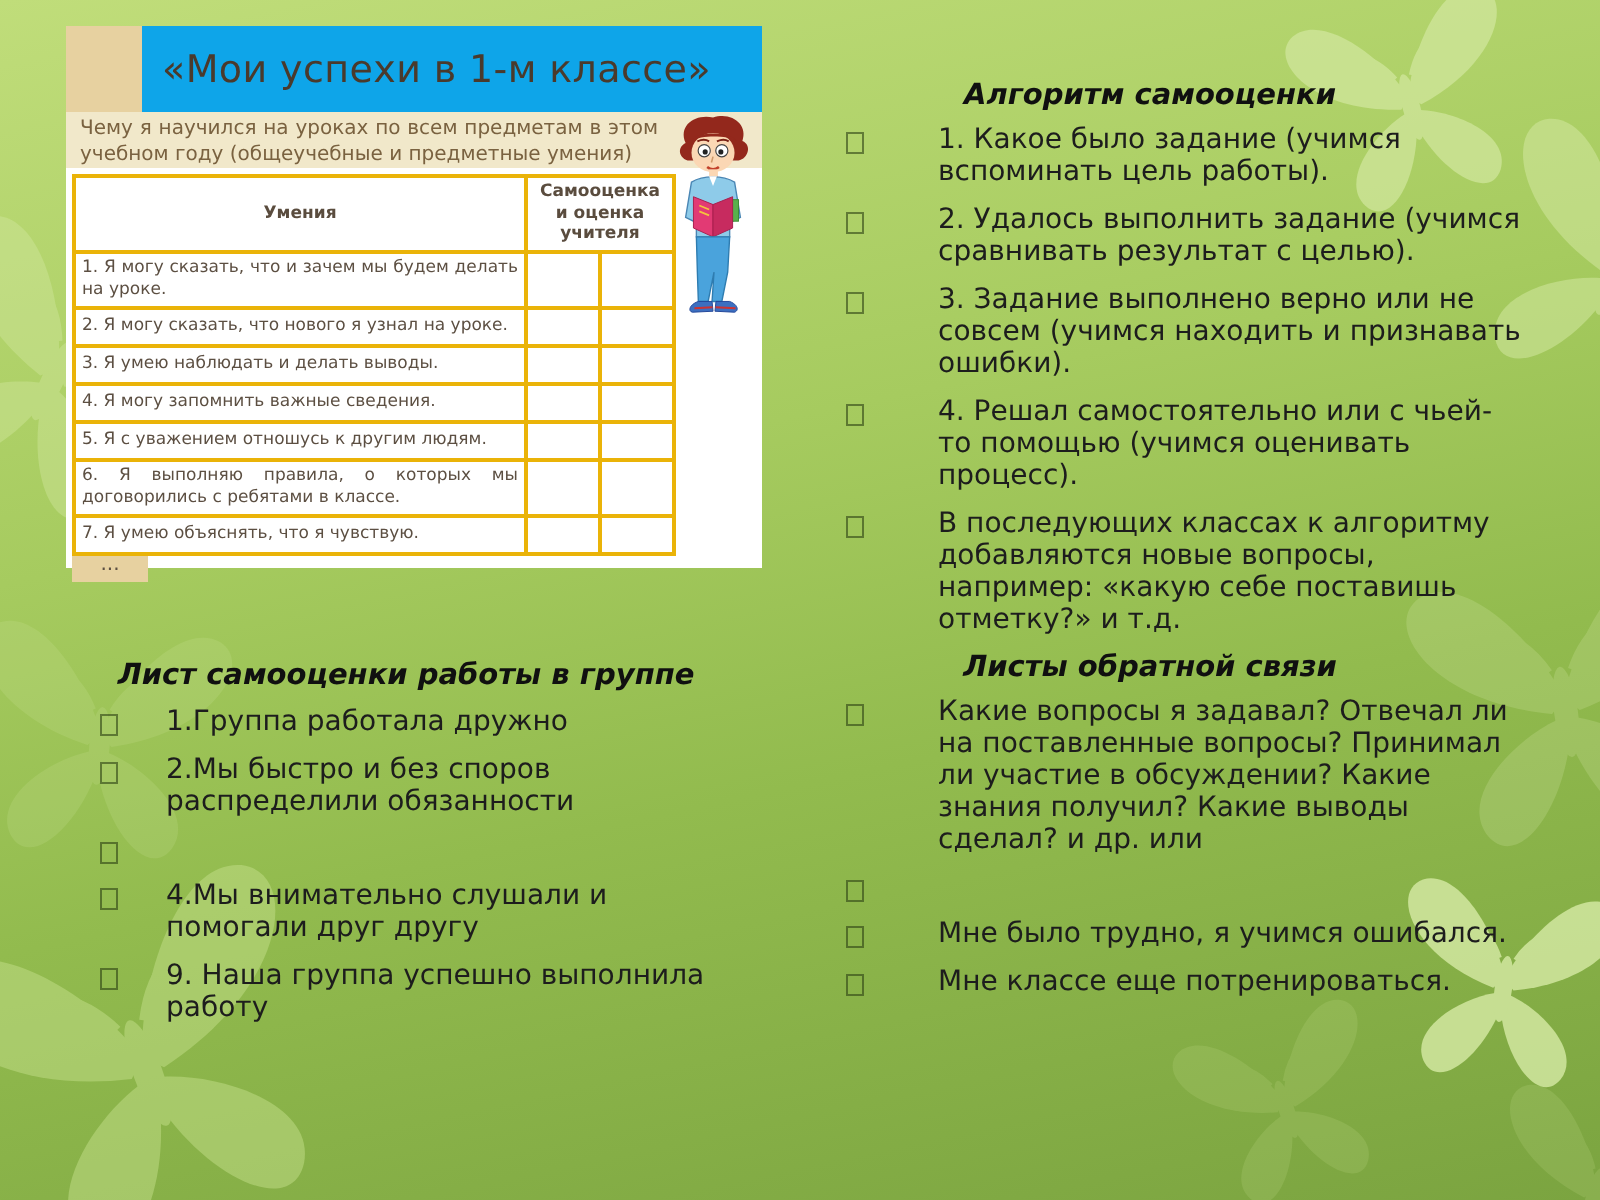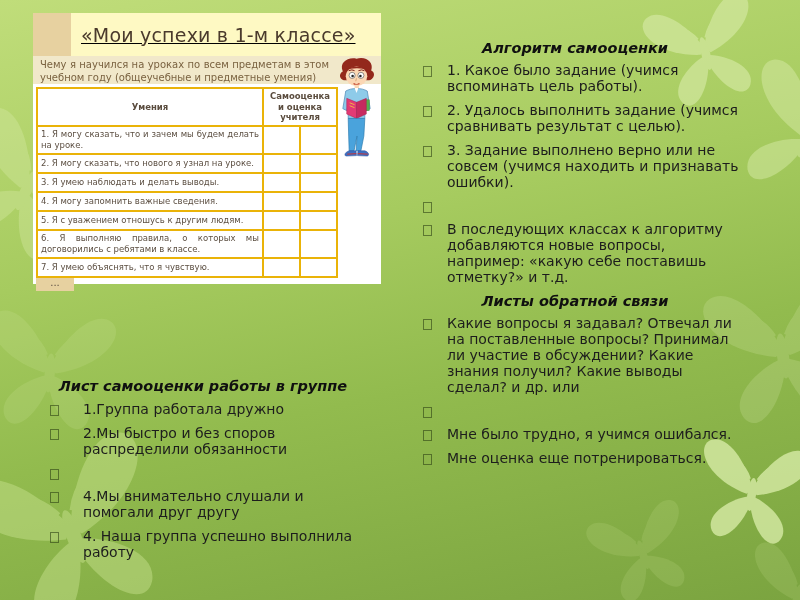--- a/index.html
+++ b/index.html
@@ -6,21 +6,21 @@
   body{font-family:"DejaVu Sans","Liberation Sans",sans-serif;}
   .slide{position:relative;width:800px;height:600px;overflow:hidden;
          background:linear-gradient(168deg,#c0dd7a 0%,#a6cb5f 38%,#92bb4e 62%,#7ba440 100%);}
 
   
   .bf{position:absolute;pointer-events:none;}
   .bf svg{display:block;width:100%;height:100%;}
 
   
   .panel{position:absolute;left:33px;top:13px;width:348px;height:271px;background:#ffffff;}
-  .pp-title-row{display:flex;height:43px;background:#fef9c3;text-decoration:underline;}
+  .pp-title-row{display:flex;height:43px;background:#0ea5e9;}
   .pp-tan{width:38px;height:100%;background:#e7d1a0;flex:none;}
   .pp-title{flex:1;display:flex;align-items:center;padding-left:10px;
             font-size:19px;color:#4a3a2c;letter-spacing:.2px;white-space:nowrap;}
   .pp-subtitle{height:23px;background:#f1e8ca;color:#7a6240;font-size:10px;line-height:12.5px;
                padding:3px 52px 2px 7px;text-align:justify;}
   .pp-table{border-collapse:collapse;margin:3px 0 0 3px;table-layout:fixed;}
   .pp-table col.c1{width:226px;} .pp-table col.c2,.pp-table col.c3{width:37px;}
   .pp-table th,.pp-table td{border:2px solid #eab308;}
   .pp-table th{font-size:8.5px;color:#5a4c3e;font-weight:bold;line-height:1.25;padding:2px;}
   th.skills-h{height:30px;}
@@ -34,23 +34,23 @@
   .sec-title{font-weight:bold;font-style:italic;font-size:14.5px;color:#101010;text-align:center;}
   .bullet-item{display:flex;align-items:flex-start;margin-bottom:8px;}
   .bullet-box{flex:none;width:7px;height:9px;border:1px solid rgba(45,65,20,.6);}
   .bullet-text{font-size:14px;line-height:16px;color:#1d1d1d;}
 
   .right-col{position:absolute;left:405px;top:40px;width:382px;}
   .right-col .sec-title{width:340px;}
   .right-col .sec-title.first{margin-bottom:6px;}
   .right-col .sec-title.second{margin:4px 0 6px 0;}
   .right-col .bullet-box{margin:4px 15px 0 18px;}
-  .right-col .bullet-text{width:292px;}
-
-  .left-col{position:absolute;left:38px;top:330px;width:350px;margin-top:48px;}
+  .right-col .bullet-text{width:292px;margin-left:22px;}
+
+  .left-col{position:absolute;left:38px;top:330px;width:350px;}
   .left-col .sec-title{width:330px;margin-bottom:7px;}
   .left-col .bullet-box{margin:4px 24px 0 12px;}
   .left-col .bullet-text{width:280px;}
 </style>
 </head>
 <body>
 
 <div class="slide">
 
   <svg width="0" height="0" style="position:absolute">
@@ -219,20 +219,21 @@
           <span class="bullet-text">2. Удалось выполнить задание (учимся сравнивать результат с целью).</span>
         </div>
 
         <div class="bullet-item">
           <span class="bullet-box"></span>
           <span class="bullet-text">3. Задание выполнено верно или не совсем (учимся находить и признавать ошибки).</span>
         </div>
 
         <div class="bullet-item">
           <span class="bullet-box"></span>
+          <span class="bullet-text">4. Решал самостоятельно или с чьей-то помощью (учимся оценивать процесс).</span>
         </div>
 
         <div class="bullet-item">
           <span class="bullet-box"></span>
           <span class="bullet-text">В последующих классах к алгоритму добавляются новые вопросы, например: «какую себе поставишь отметку?» и т.д.</span>
         </div>
       </div>
     <div class="sec-title second">Листы обратной связи</div>
     <div>
 
@@ -246,21 +247,21 @@
         </div>
 
         <div class="bullet-item">
           <span class="bullet-box"></span>
           <span class="bullet-text">Мне было трудно, я учимся ошибался.</span>
         </div>
 
 
         <div class="bullet-item">
           <span class="bullet-box"></span>
-          <span class="bullet-text">Мне оценка еще потренироваться.</span>
+          <span class="bullet-text">Мне классе еще потренироваться.</span>
         </div>
       </div>
   </div>
 
   <div class="left-col">
     <div class="sec-title">Лист самооценки работы в группе</div>
     <div>
 
         <div class="bullet-item">
           <span class="bullet-box"></span>
@@ -276,18 +277,18 @@
           <span class="bullet-box"></span>
         </div>
 
         <div class="bullet-item">
           <span class="bullet-box"></span>
           <span class="bullet-text">4.Мы внимательно слушали и помогали друг другу</span>
         </div>
 
         <div class="bullet-item">
           <span class="bullet-box"></span>
-          <span class="bullet-text">4. Наша группа успешно выполнила работу</span>
+          <span class="bullet-text">9. Наша группа успешно выполнила работу</span>
         </div>
       </div>
   </div>
 
 </div>
 
 </body></html>

